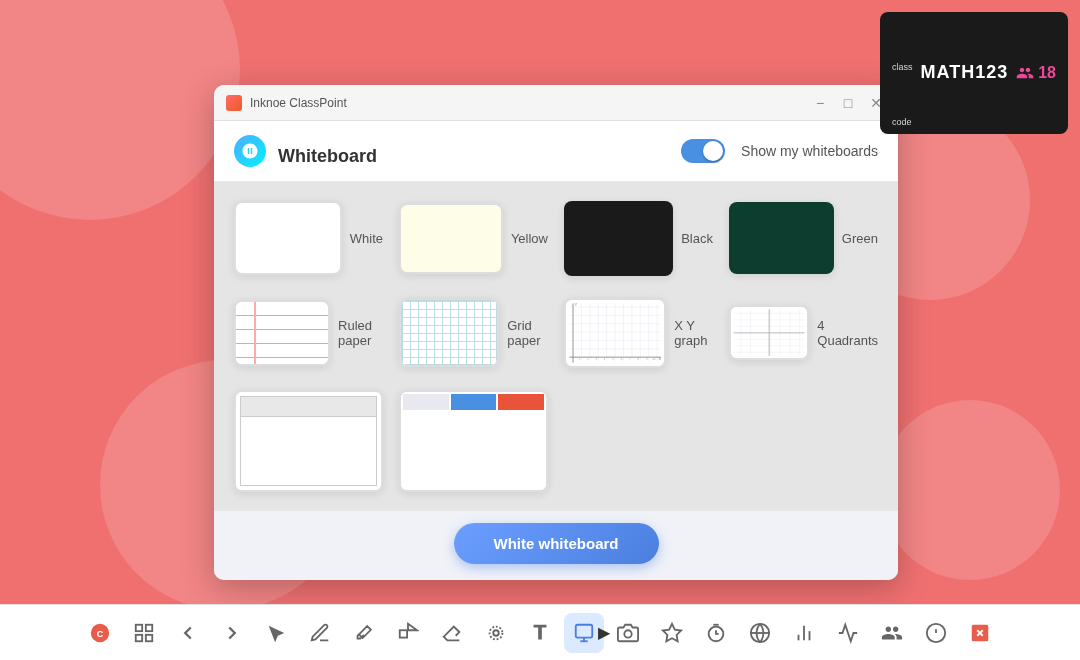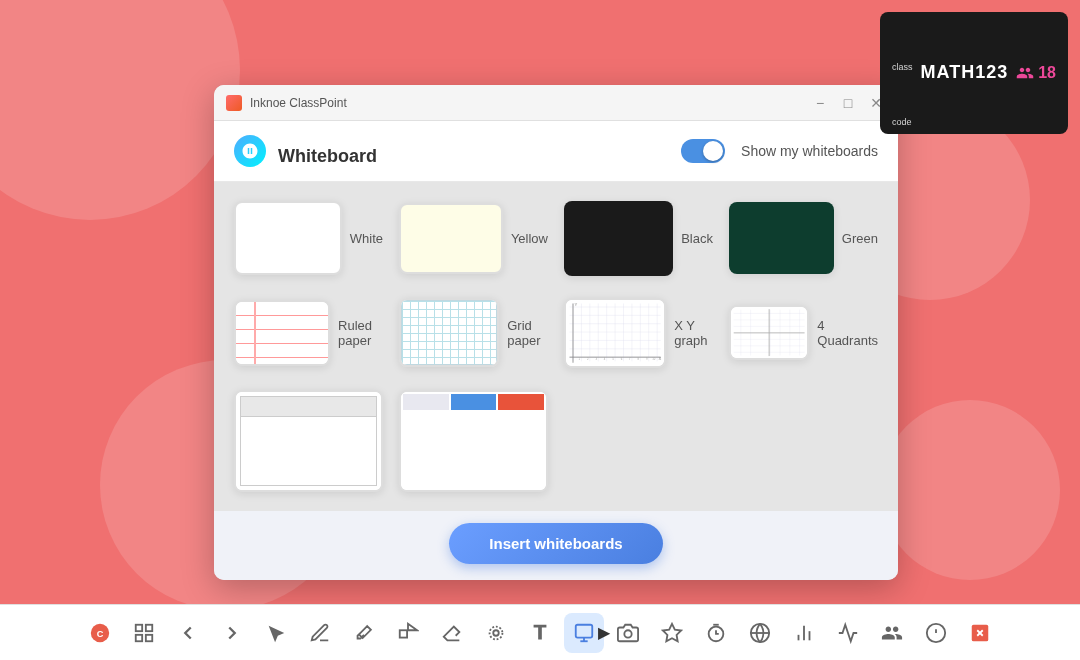--- a/index.html
+++ b/index.html
@@ -565,21 +565,21 @@
 
           </div>
         </div>
 
       </div>
 
     </div>
   </div>
 
   <div class="modal-footer">
-    <button class="insert-btn">Insert whiteboards</button>
+    <button class="insert-btn">White whiteboard</button>
   </div>
 </div>
 
 <div class="toolbar">
 
   <button class="tb-btn" title="ClassPoint">
     <svg viewBox="0 0 24 24" fill="#e85d4a">
       <circle cx="12" cy="12" r="10"></circle>
       <text x="12" y="16" text-anchor="middle" fill="white" font-size="10" font-weight="bold">C</text>
     </svg>

